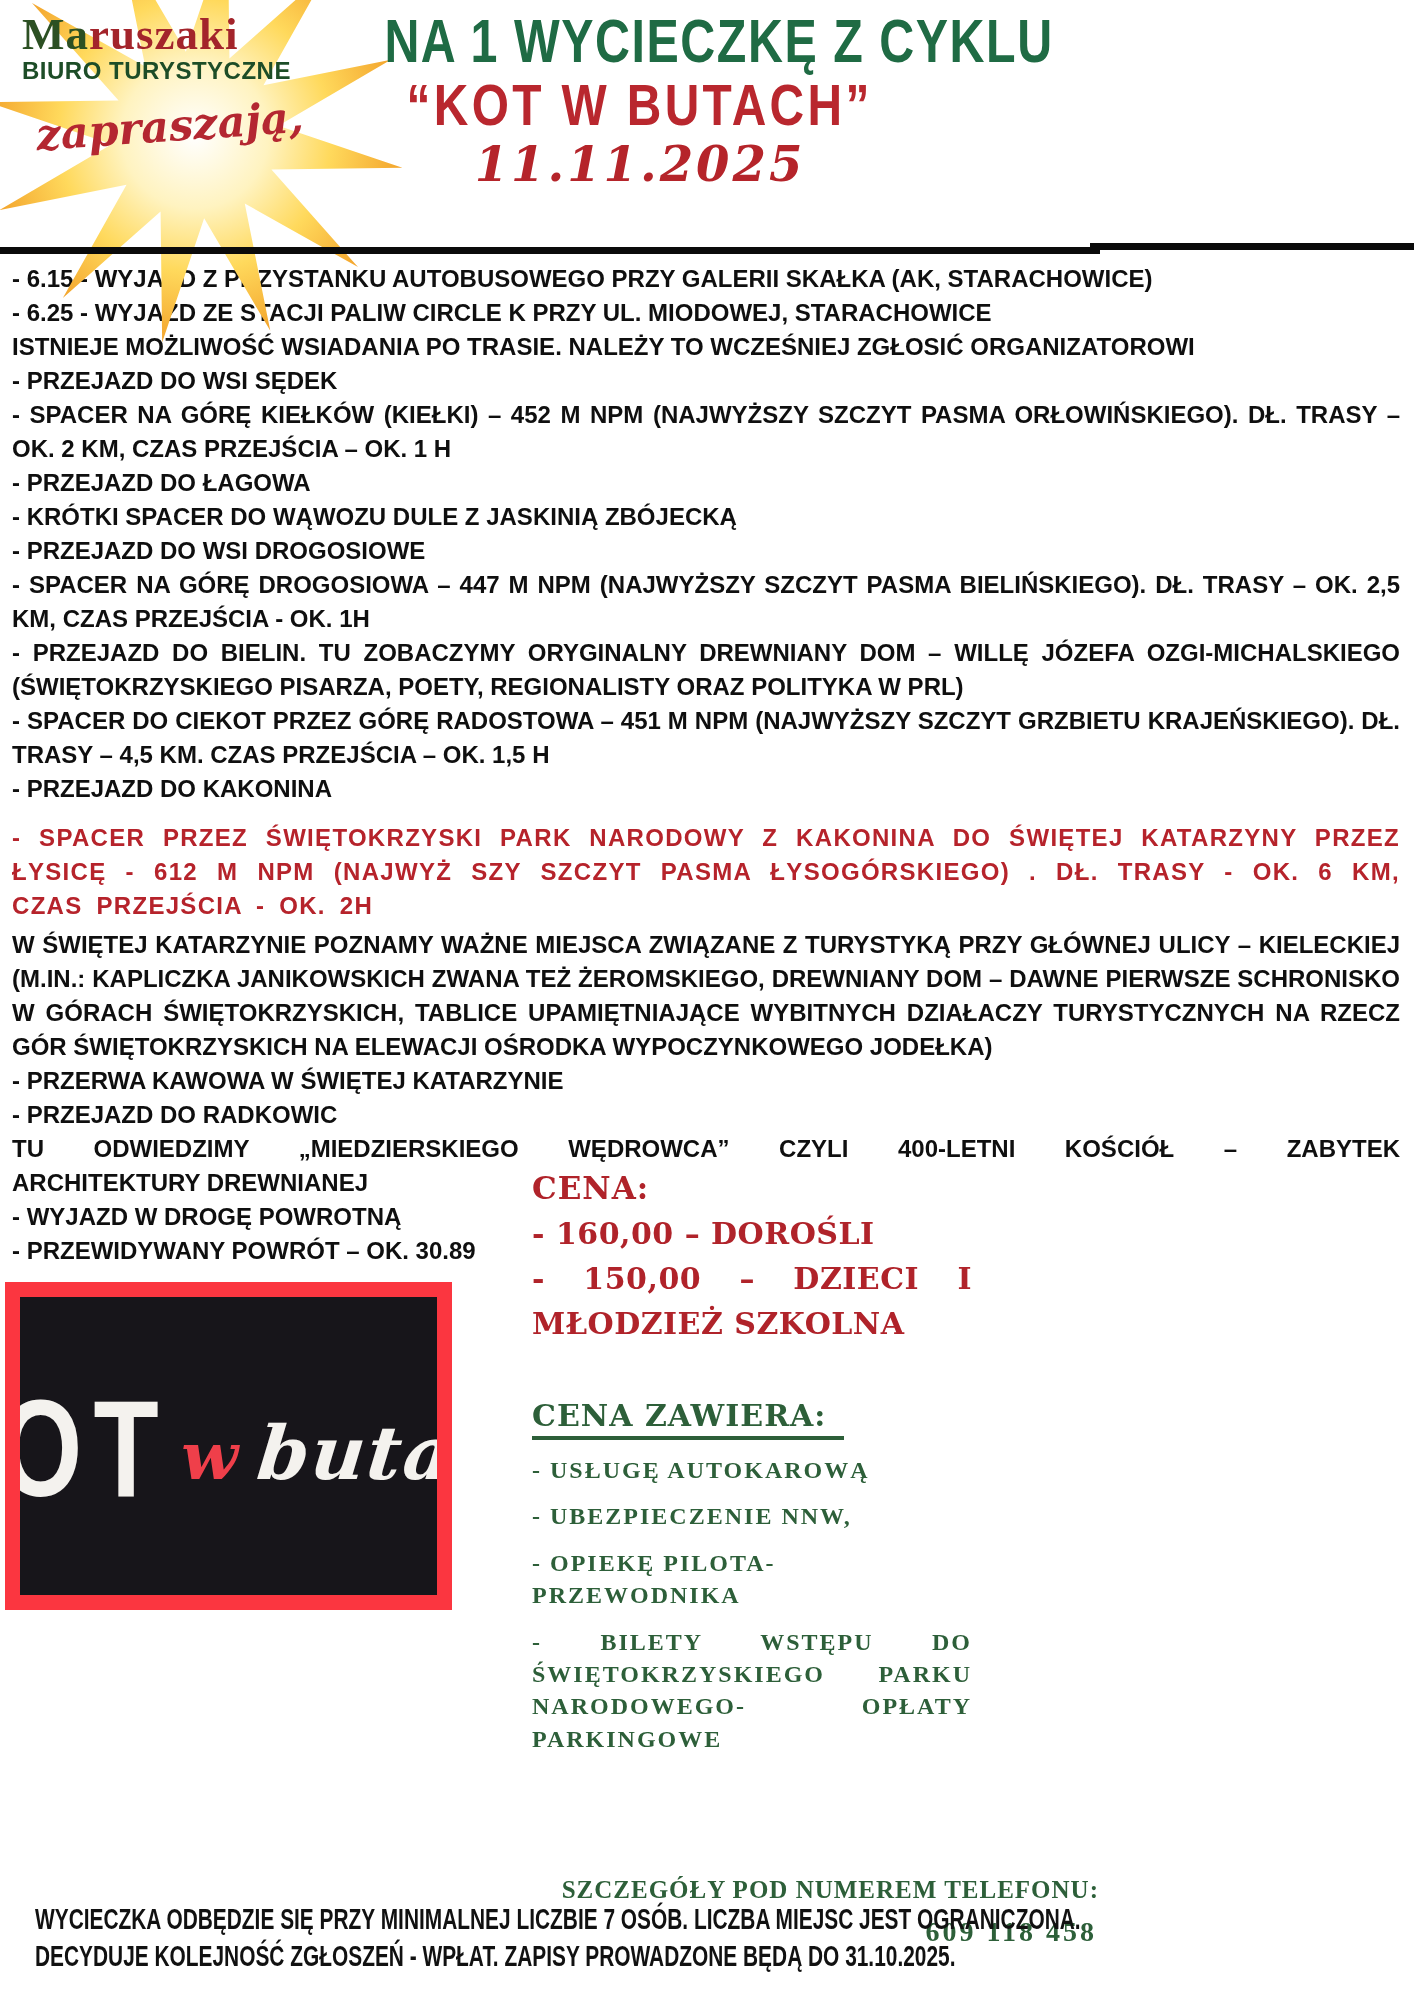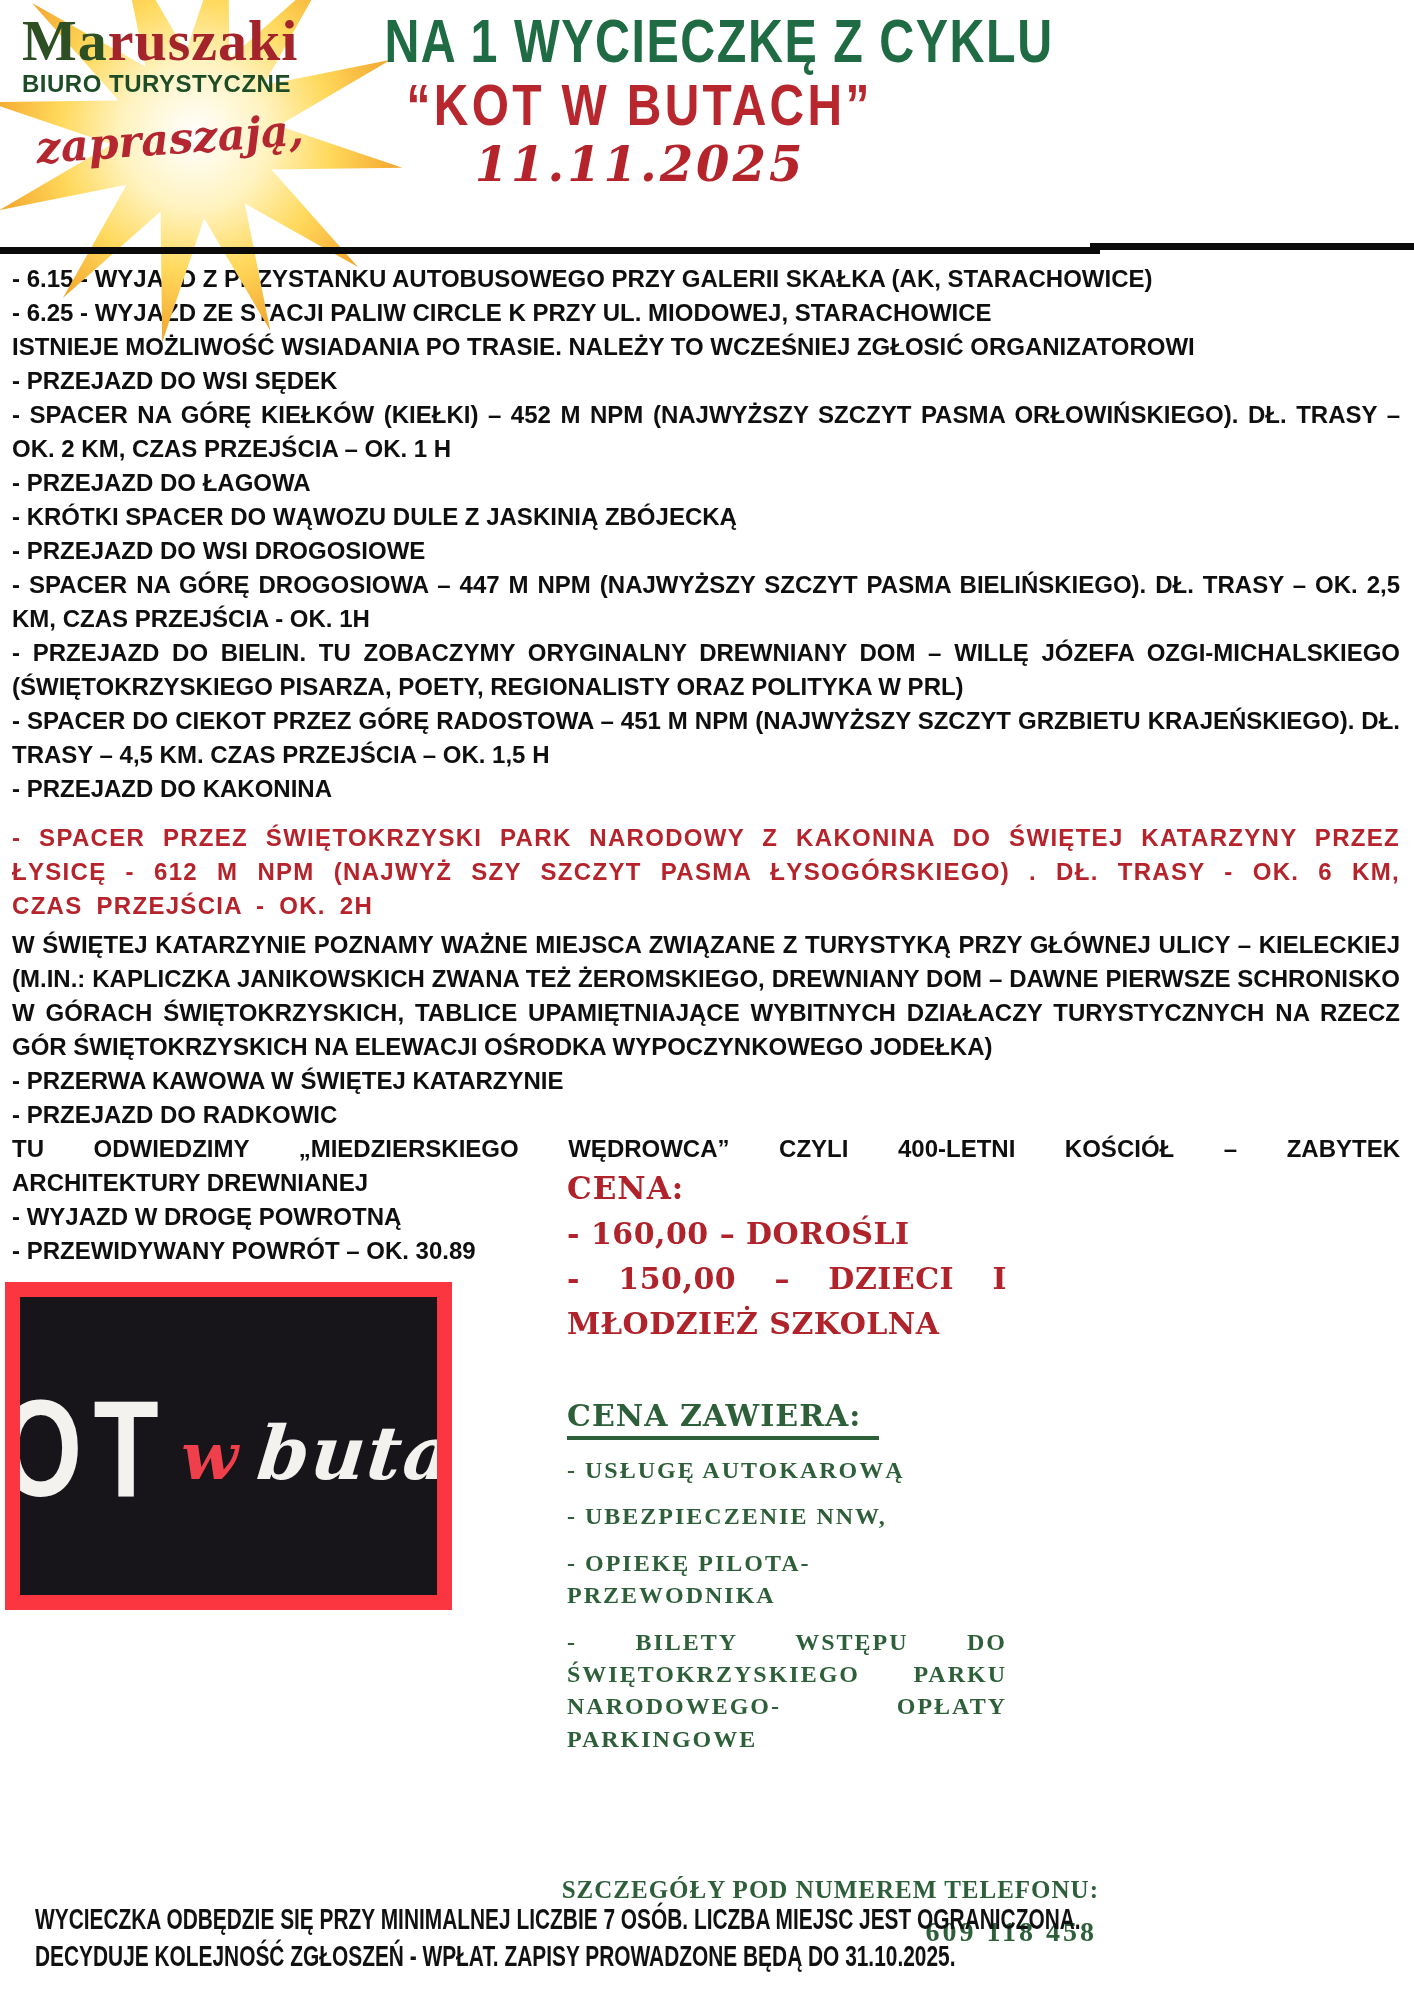--- a/index.html
+++ b/index.html
@@ -5,21 +5,21 @@
   html,body { margin:0; padding:0; background:#e8e8e8; }
   .page {
     position:relative; width:1414px; height:2000px; margin:0 auto;
     background:#ffffff; overflow:hidden;
     font-family:"Liberation Sans", sans-serif;
   }
   
   .header { position:relative; height:240px; }
   .burst { position:absolute; left:-15px; top:-75px; width:420px; height:420px; z-index:1; transform:rotate(9deg); }
   .brand { position:absolute; left:22px; top:12px; z-index:2; }
-  .brand-name { font-family:"Liberation Serif", serif; font-weight:bold; font-size:58px; line-height:1.0; letter-spacing:1px; }
+  .brand-name { font-family:"Liberation Serif", serif; font-weight:bold; font-size:45px; line-height:1.0; letter-spacing:1px; }
   .brand-name .g { color:#2c5023; }
   .brand-name .r { color:#a3242b; }
   .brand-sub { font-weight:bold; font-size:24px; color:#1d4d27; letter-spacing:0.5px; margin-top:0px; }
   .brand-script { font-family:"DejaVu Serif", serif; font-style:italic; font-weight:bold; font-size:43px;
     color:#b42731; margin:16px 0 0 14px; transform:rotate(-4deg); display:inline-block; }
   .titlebox { position:absolute; left:290px; top:8px; width:700px; text-align:center; z-index:2; }
   .t1 { color:#1f6b44; font-weight:bold; font-size:62px; letter-spacing:2px; white-space:nowrap;
         display:inline-block; transform:scaleX(0.78); transform-origin:center; line-height:1.05; }
   .t2 { color:#b9272e; font-weight:bold; font-size:57px; letter-spacing:4px; white-space:nowrap;
         display:inline-block; transform:scaleX(0.84); transform-origin:center; line-height:1.0; margin-top:4px; }
@@ -42,21 +42,21 @@
   .badge { margin-top:14px; margin-left:-7px; width:447px; height:328px; background:#fb3640;
            padding:15px; box-sizing:border-box; }
   .badge-inner { background:#17151a; width:100%; height:100%; display:flex; 
                  align-items:center; justify-content:center; overflow:hidden; }
   .badge-kot { color:#f4f2ee; font-weight:bold; font-size:116px; letter-spacing:12px; line-height:0.95;
                transform:scaleY(1.18) scaleX(0.92); margin-top:6px; }
   .badge-row2 { display:flex; align-items:baseline; gap:20px; margin-top:14px; }
   .badge-w { color:#ef3f4a; font-family:"DejaVu Serif", serif; font-style:italic; font-weight:bold; font-size:66px; line-height:1; }
   .badge-butach { color:#f4f2ee; font-family:"DejaVu Serif", serif; font-style:italic; font-weight:bold;
                   font-size:74px; line-height:1; transform:skewX(-6deg); letter-spacing:2px; }
-  .col-right { margin-left:85px; width:440px; }
+  .col-right { margin-left:50px; width:440px; }
   .price-head { font-family:"DejaVu Serif", serif; font-weight:bold; font-size:31px; color:#b0232a;
                 letter-spacing:1px; line-height:1.45; }
   .price-item { font-family:"DejaVu Serif", serif; font-weight:bold; font-size:30px; color:#b0232a;
                 letter-spacing:0.5px; line-height:1.5; text-align:justify; }
   .includes { margin-top:52px; }
   .inc-head { display:inline-block; font-family:"DejaVu Serif", serif; font-weight:bold; font-size:30px;
               color:#2d5f39; letter-spacing:1px; border-bottom:4px solid #2d5f39; padding:0 18px 3px 0; }
   .inc-item { font-family:"Liberation Serif", serif; font-weight:bold; font-size:24px; color:#2d5f39;
               letter-spacing:2px; margin-top:14px; line-height:1.35; }
   .inc-item.just { text-align:justify; }

